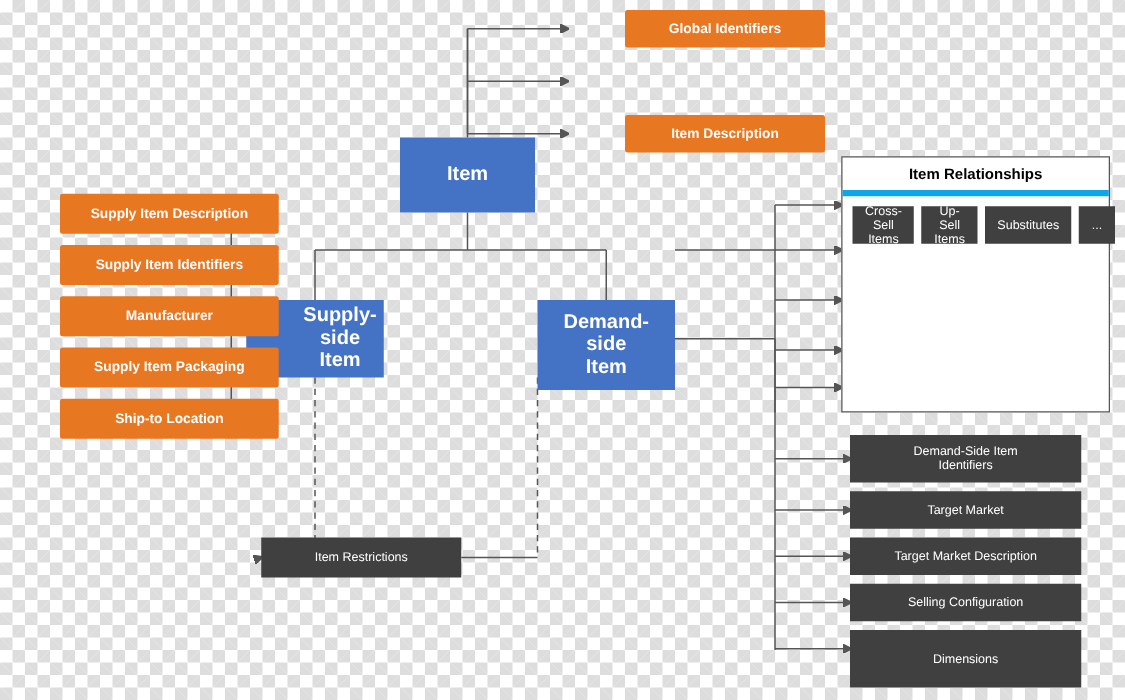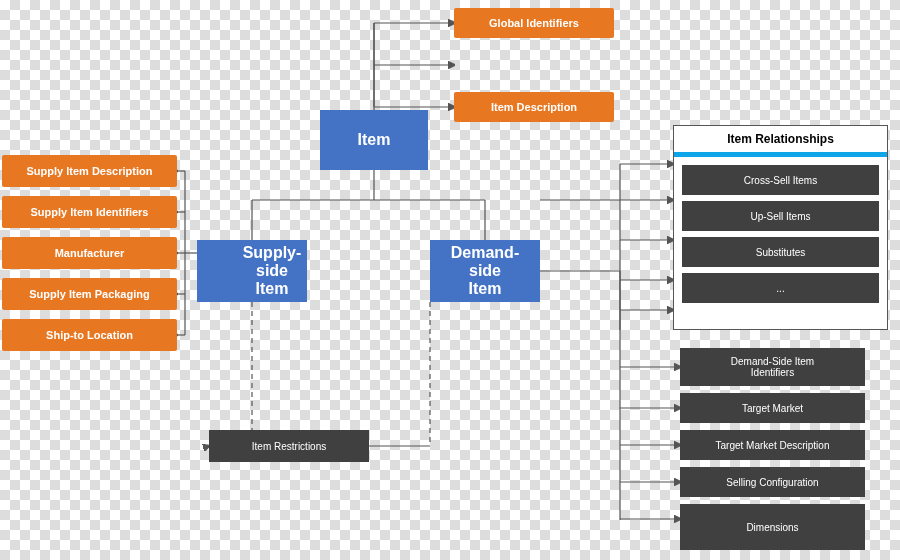--- a/index.html
+++ b/index.html
@@ -42,20 +42,21 @@
       color: white;
       font-size: 11px;
       font-weight: bold;
       padding: 5px 10px;
       border-radius: 2px;
       text-align: center;
       position: absolute;
       display: flex;
       align-items: center;
       justify-content: center;
+      margin-left: 46px;
     }
 
     
     .blue-box {
       background-color: #4472c4;
       color: white;
       font-size: 16px;
       font-weight: bold;
       padding: 8px;
       text-align: center;
@@ -176,21 +177,21 @@
 
   <div class="blue-box" style="left:320px; top:110px; width:108px; height:60px;">
     <span>Item</span>
   </div>
 
   <div class="blue-box" style="left:197px; top:240px; width:110px; height:62px;">
     <span style="white-space:pre-line;margin-left:40px;">Supply-side
 Item</span>
   </div>
 
-  <div class="blue-box" style="left:430px; top:240px; width:110px; height:62px;">
+  <div class="blue-box" style="left:430px; top:240px; width:110px; height:72px;">
     <span style="white-space:pre-line;">Demand-side
 Item</span>
   </div>
 
   <div class="orange-box" style="left:454px; top:8px; width:160px; height:30px;">
     <span>Global Identifiers</span>
   </div>
 
 
   <div class="orange-box" style="left:454px; top:92px; width:160px; height:30px;">
@@ -216,21 +217,21 @@
   <div class="orange-box" style="left:2px; top:319px; width:175px; height:32px;">
     <span>Ship-to Location</span>
   </div>
 
   <div class="dark-box" style="left:209px; top:430px; width:160px; height:32px;">
     <span>Item Restrictions</span>
   </div>
 
   <div class="relationships-panel" style="left:673px; top:125px; width:215px; height:205px;">
     <div class="relationships-title">Item Relationships</div>
-    <div style="padding: 8px; display:flex; flex-direction:column; gap:6px;">
+    <div style="padding: 8px; display:flex; flex-direction:row; gap:6px;">
       <div class="dark-box" style="position:relative; left:auto; top:auto; width:100%; height:30px;">
         <span>Cross-Sell Items</span>
       </div>
       <div class="dark-box" style="position:relative; left:auto; top:auto; width:100%; height:30px;">
         <span>Up-Sell Items</span>
       </div>
       <div class="dark-box" style="position:relative; left:auto; top:auto; width:100%; height:30px;">
         <span>Substitutes</span>
       </div>
       <div class="dark-box" style="position:relative; left:auto; top:auto; width:100%; height:30px;">

